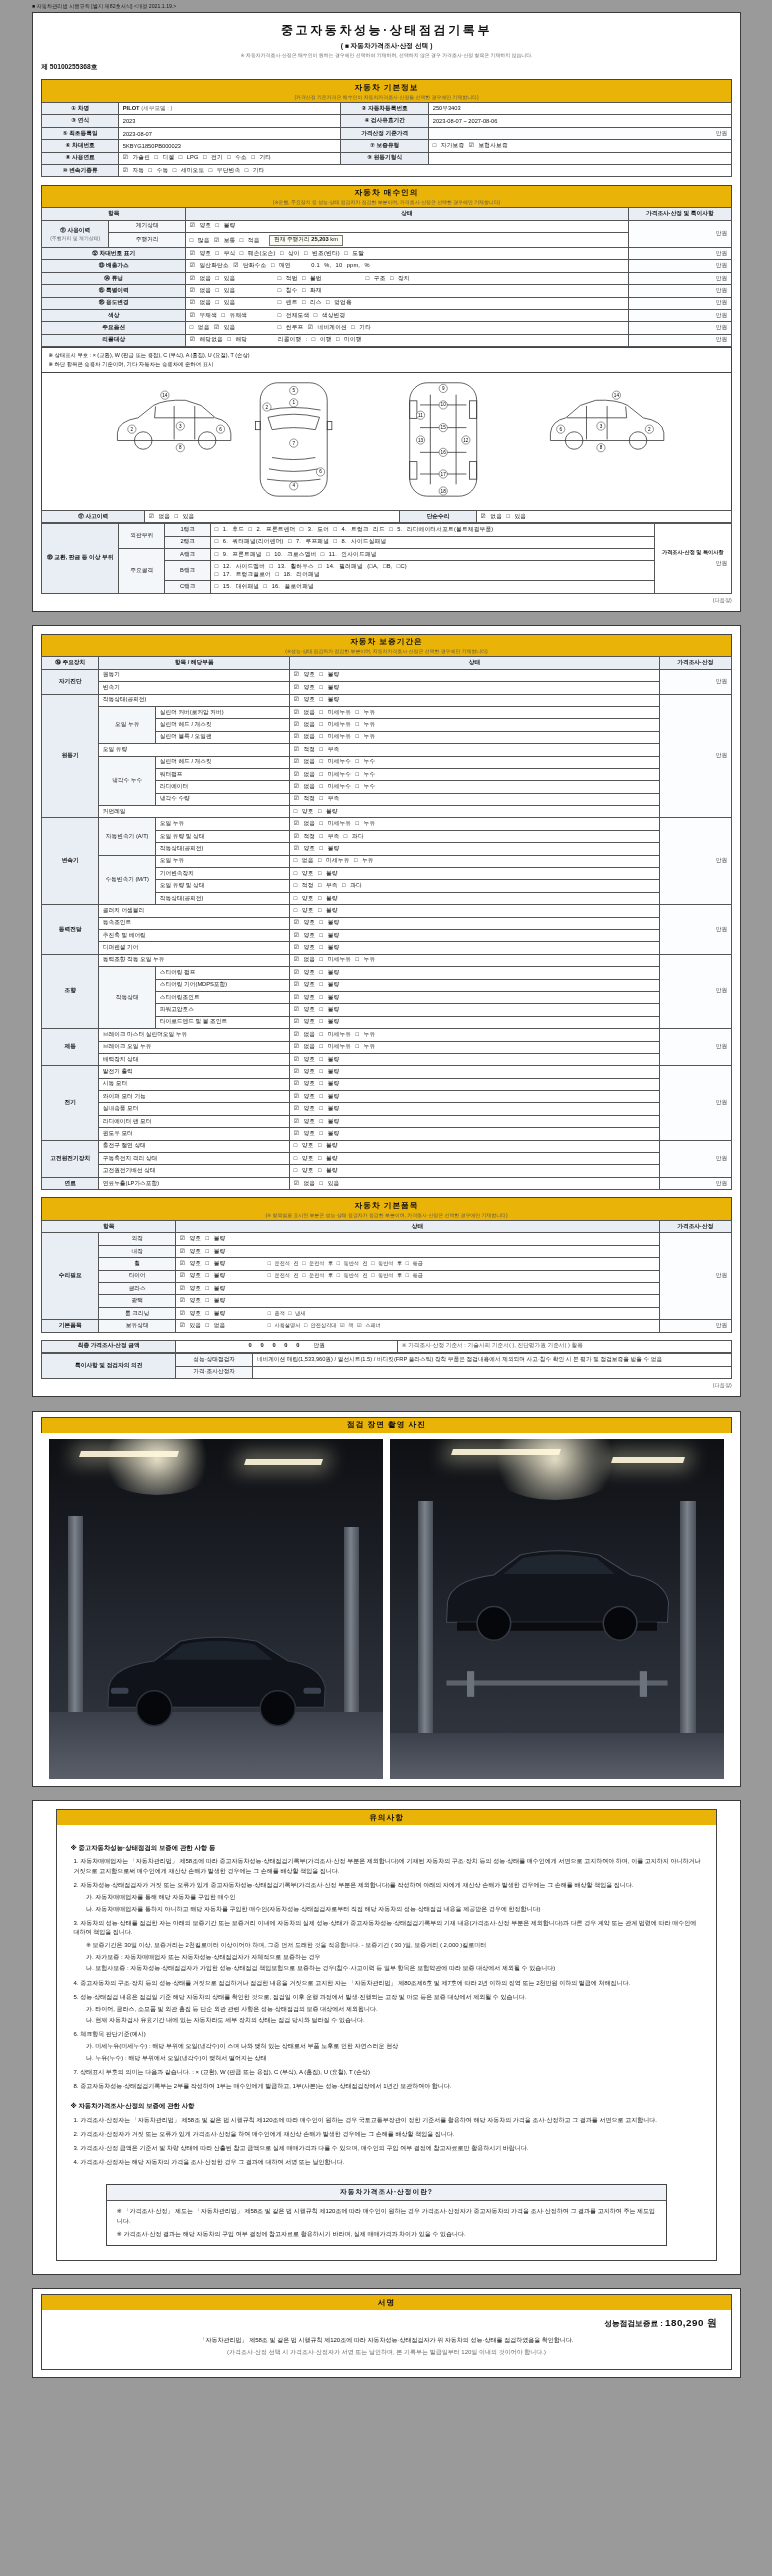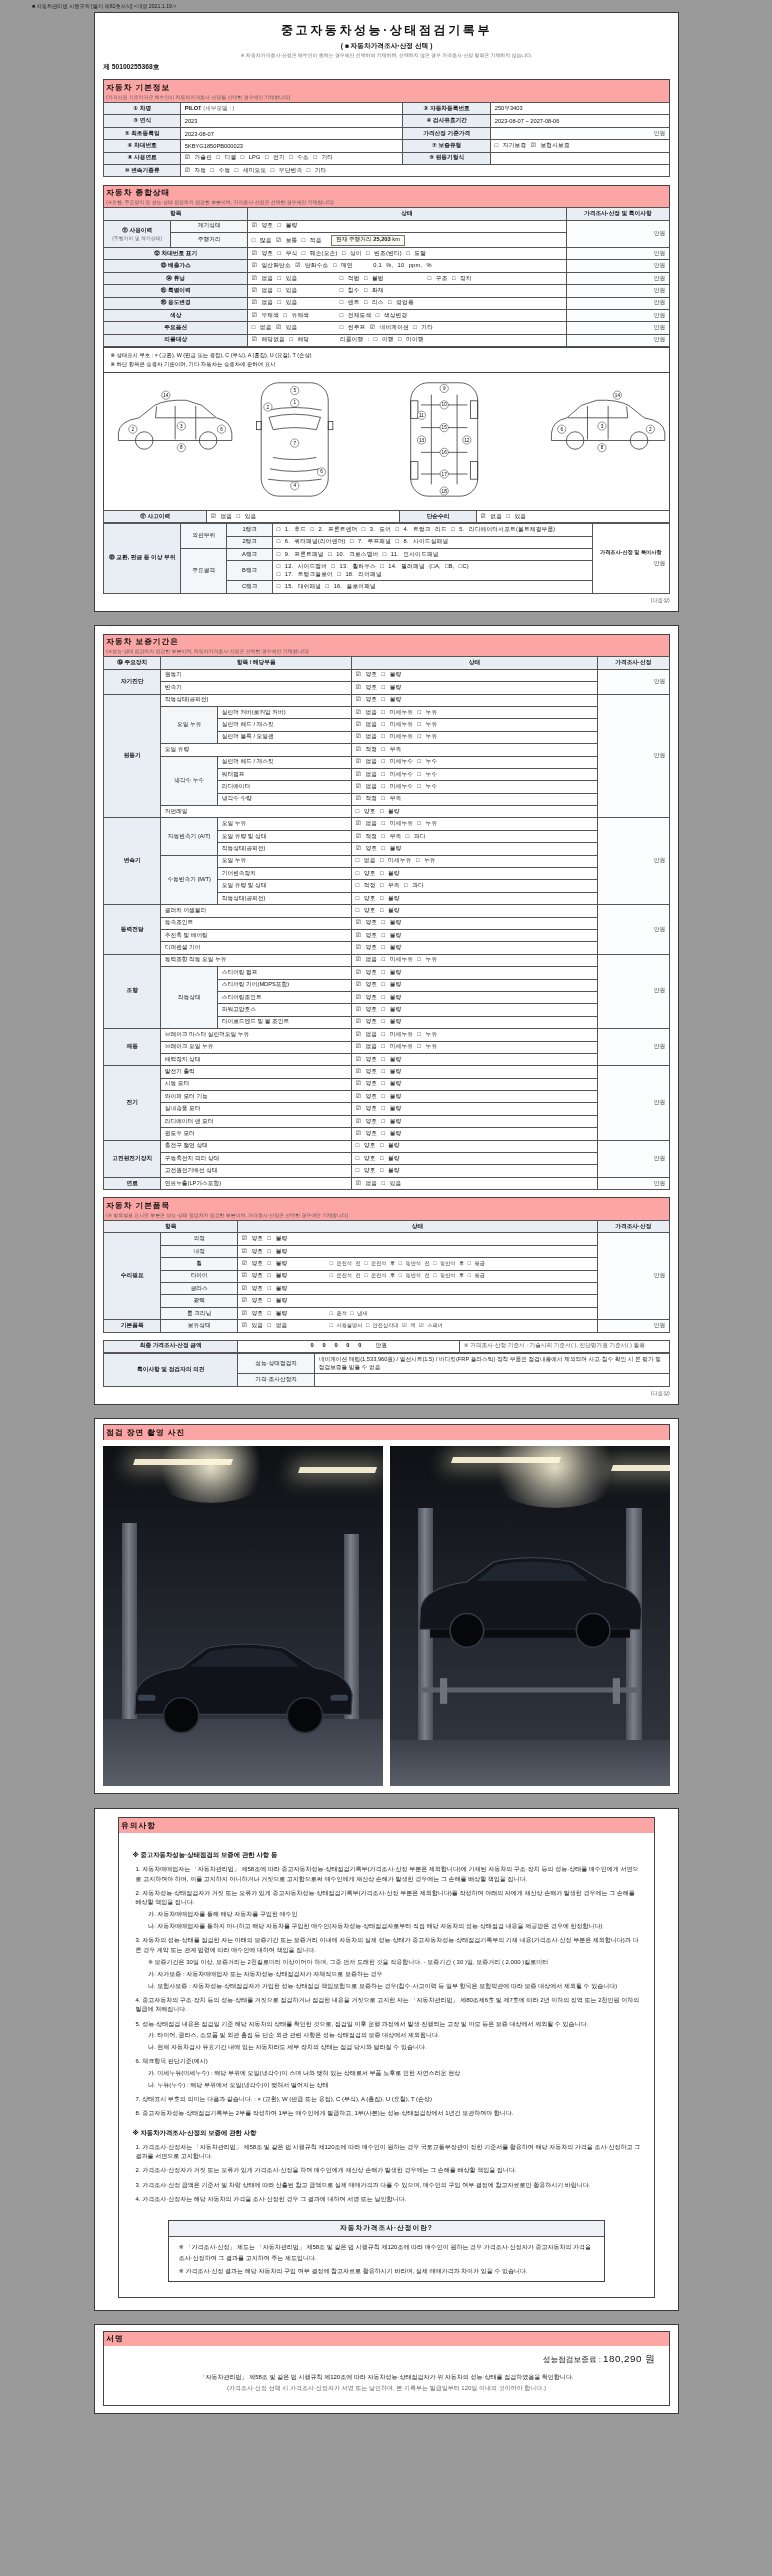--- a/index.html
+++ b/index.html
@@ -1,25 +1,25 @@
 <!DOCTYPE html>
 <html style="font-size:8.2px"><head>
 <meta charset="utf-8">
 <style>
 *{box-sizing:border-box;margin:0;padding:0}
 body{width:773px;background:#9a9a9a;font-family:"Liberation Sans","DejaVu Sans",sans-serif;color:#111}
 .page{width:773px;min-height:2576px;padding:2.1px 0 15.5px}
 .top-note{width:709px;margin:1px auto 2.1px;font-size:5.2px;color:#1a1a1a}
-.panel{width:585px;margin:0 auto 13.4px;background:#fff;border:1px solid #3a3a3a;padding:5.2px 8.2px 7.2px}
+.panel{width:709px;margin:0 auto 13.4px;background:#fff;border:1px solid #3a3a3a;padding:5.2px 8.2px 7.2px}
 .title-block{text-align:center;padding:4.1px 0 1px}
 .title-block h1{font-size:12px;letter-spacing:2.6px;font-weight:bold}
 .t-sub{font-size:6.7px;font-weight:bold;margin-top:2.1px}
 .t-note{font-size:4.9px;color:#666;margin-top:1.5px}
 .doc-no{font-size:6.7px;font-weight:bold;margin:4.1px 0 2.1px;text-align:left}
-.band{border:0.8px solid #444;border-bottom:none;background:#fca5a5;text-align:left;padding:2.6px 2.1px 2.1px;margin-top:7.2px}
+.band{border:0.8px solid #444;border-bottom:none;background:#eab308;text-align:center;padding:2.6px 2.1px 2.1px;margin-top:7.2px}
 .band .bt{font-size:7.7px;font-weight:bold;letter-spacing:1px}
 .band .bn{font-size:4.9px;color:#555;margin-top:1px}
 table.tbl{border-collapse:collapse;width:100%;border:0.8px solid #444}
 .tbl th,.tbl td{border:0.5px solid #555;font-size:5.7px;padding:1.5px 3.6px;vertical-align:middle;height:12.4px}
 .lbl{background:#e9eef4;font-weight:bold;text-align:center}
 .sub{background:#f4f7fa;text-align:center}
 .st{letter-spacing:0.2px;word-spacing:2.6px}
 .sp{display:inline-block;min-width:88px}
 .mw{text-align:right;color:#444;background:#fcfdfe}
 .b{font-weight:bold}
@@ -43,21 +43,21 @@
 .qbox-t{text-align:center;font-weight:bold;font-size:6.7px;padding:3.1px;border-bottom:0.5px solid #555;background:#eef2f7;letter-spacing:1px}
 .qbox-b{padding:5.2px 9.3px;font-size:6px;line-height:1.7}
 .photos{display:flex;gap:6.2px;justify-content:center;margin-top:6.2px}
 .photo{width:334px;height:340px;position:relative;overflow:hidden;background:linear-gradient(180deg,#0e1014 0%,#181b21 28%,#262a32 62%,#343943 100%)}
 .floor{position:absolute;left:0;right:0;bottom:0;height:67px;background:linear-gradient(180deg,#3a3f49,#5a5f69)}
 .strip{position:absolute;height:6.2px;background:#efe8cf;box-shadow:0 0 17.5px 7.2px rgba(255,250,210,.35);transform:skewX(-18deg)}
 .glow{position:absolute;border-radius:50%;background:radial-gradient(circle,rgba(255,248,220,.85) 0%,rgba(255,248,220,0) 70%)}
 .post{position:absolute;width:15.5px;background:linear-gradient(90deg,#4a4f57,#7b828c 45%,#4a4f57)}
 .carsvg{position:absolute;left:50%;transform:translateX(-50%)}
 .sign-body{border:0.8px solid #444;border-top:none;padding:7.2px 13.4px 9.3px}
-.fee{text-align:right;font-size:7.7px;font-weight:normal;margin-bottom:6.2px}
+.fee{text-align:right;font-size:7.7px;font-weight:bold;margin-bottom:6.2px}
 .fee-v{font-size:9.8px;letter-spacing:0.5px}
 .sline{font-size:6px;margin:2.6px 0;text-align:center;line-height:1.5}
 .plabel{font-size:5.2px;font-weight:bold;text-align:center;margin-bottom:4.1px}
 .st2{font-size:5.2px;color:#333;margin-top:1px;word-spacing:2.1px}
 </style>
 </head>
 <body>
 
 <div class="page">
 
@@ -114,21 +114,21 @@
         <td></td>
       </tr>
       <tr>
         <td class="lbl">⑩ 변속기종류</td>
         <td class="st" colspan="3">☑ 자동   □ 수동   □ 세미오토   □ 무단변속   □ 기타</td>
       </tr>
       </tbody>
     </table>
 
     <div class="band">
-      <div class="bt">자동차 종합상태</div>
+      <div class="bt">자동차 매수인의</div>
       <div class="bn">(※운행, 주요장치 등 성능·상태 점검자가 점검한 부분이며, 가격조사·산정은 선택한 경우에만 기재합니다)</div>
     </div>
     <table class="tbl">
       <colgroup>
           <col class="w130">
           <col class="w150">
           <col>
           <col class="w200">
         </colgroup>
       <tbody>

